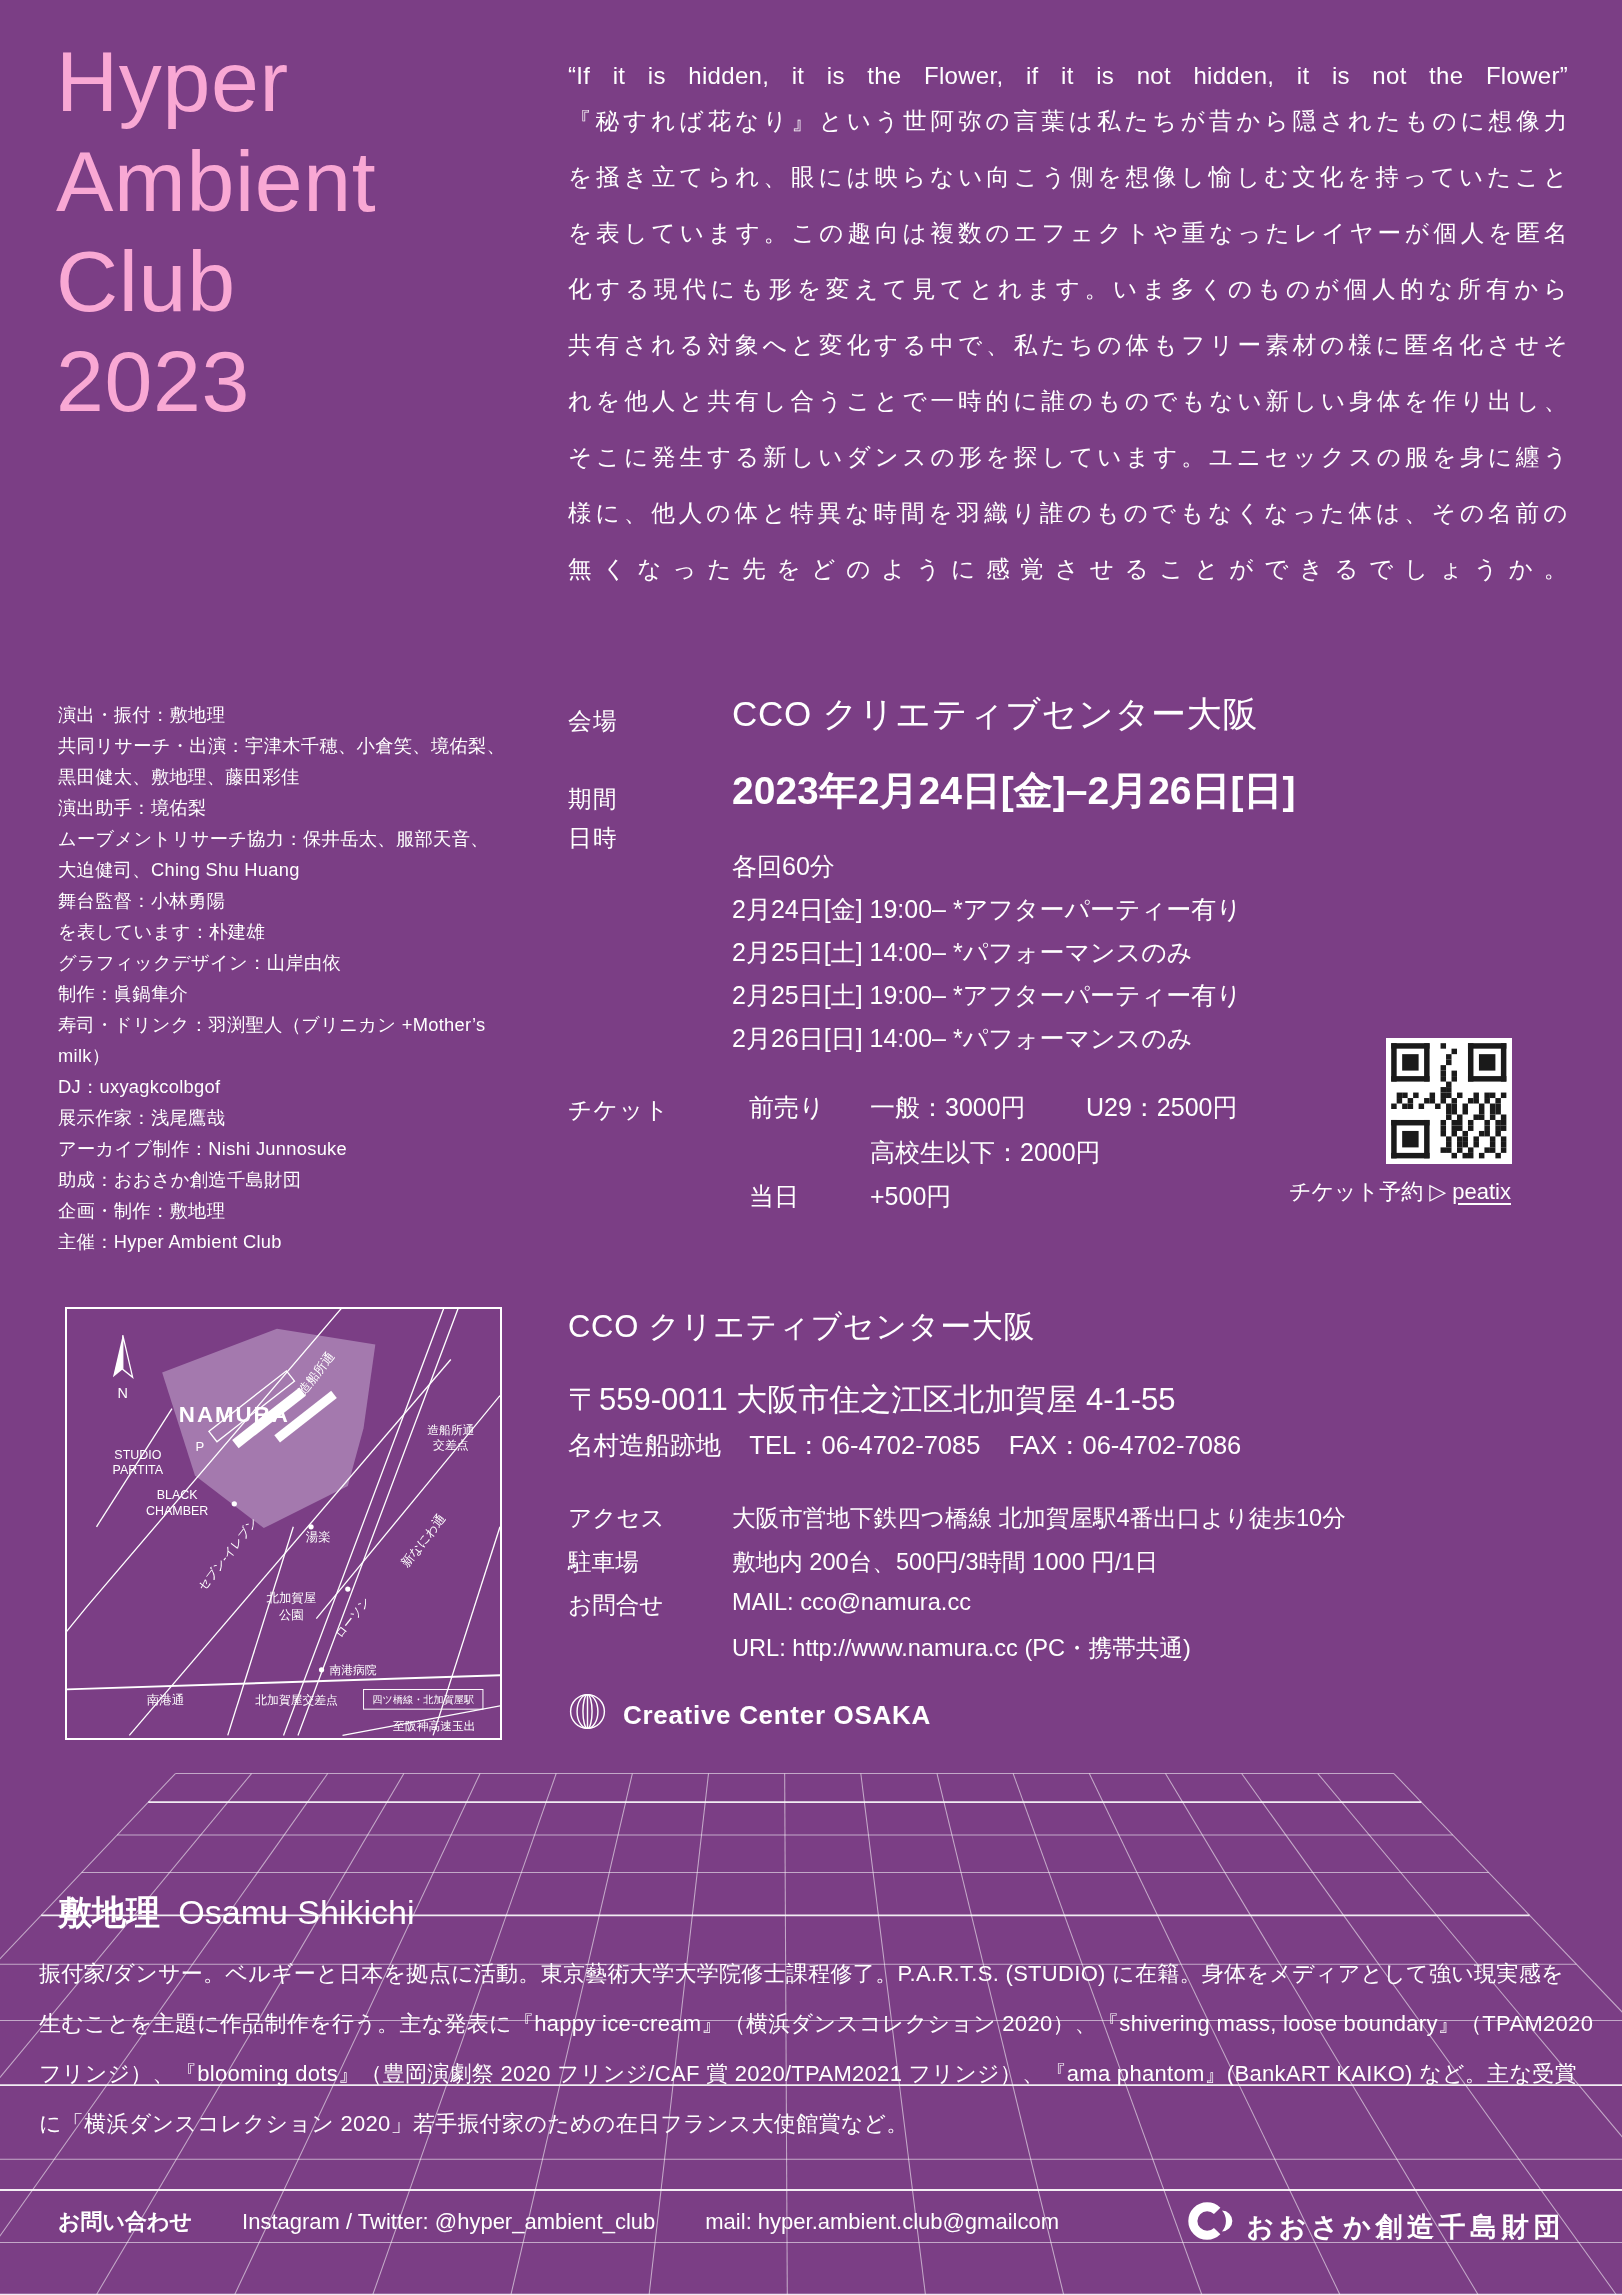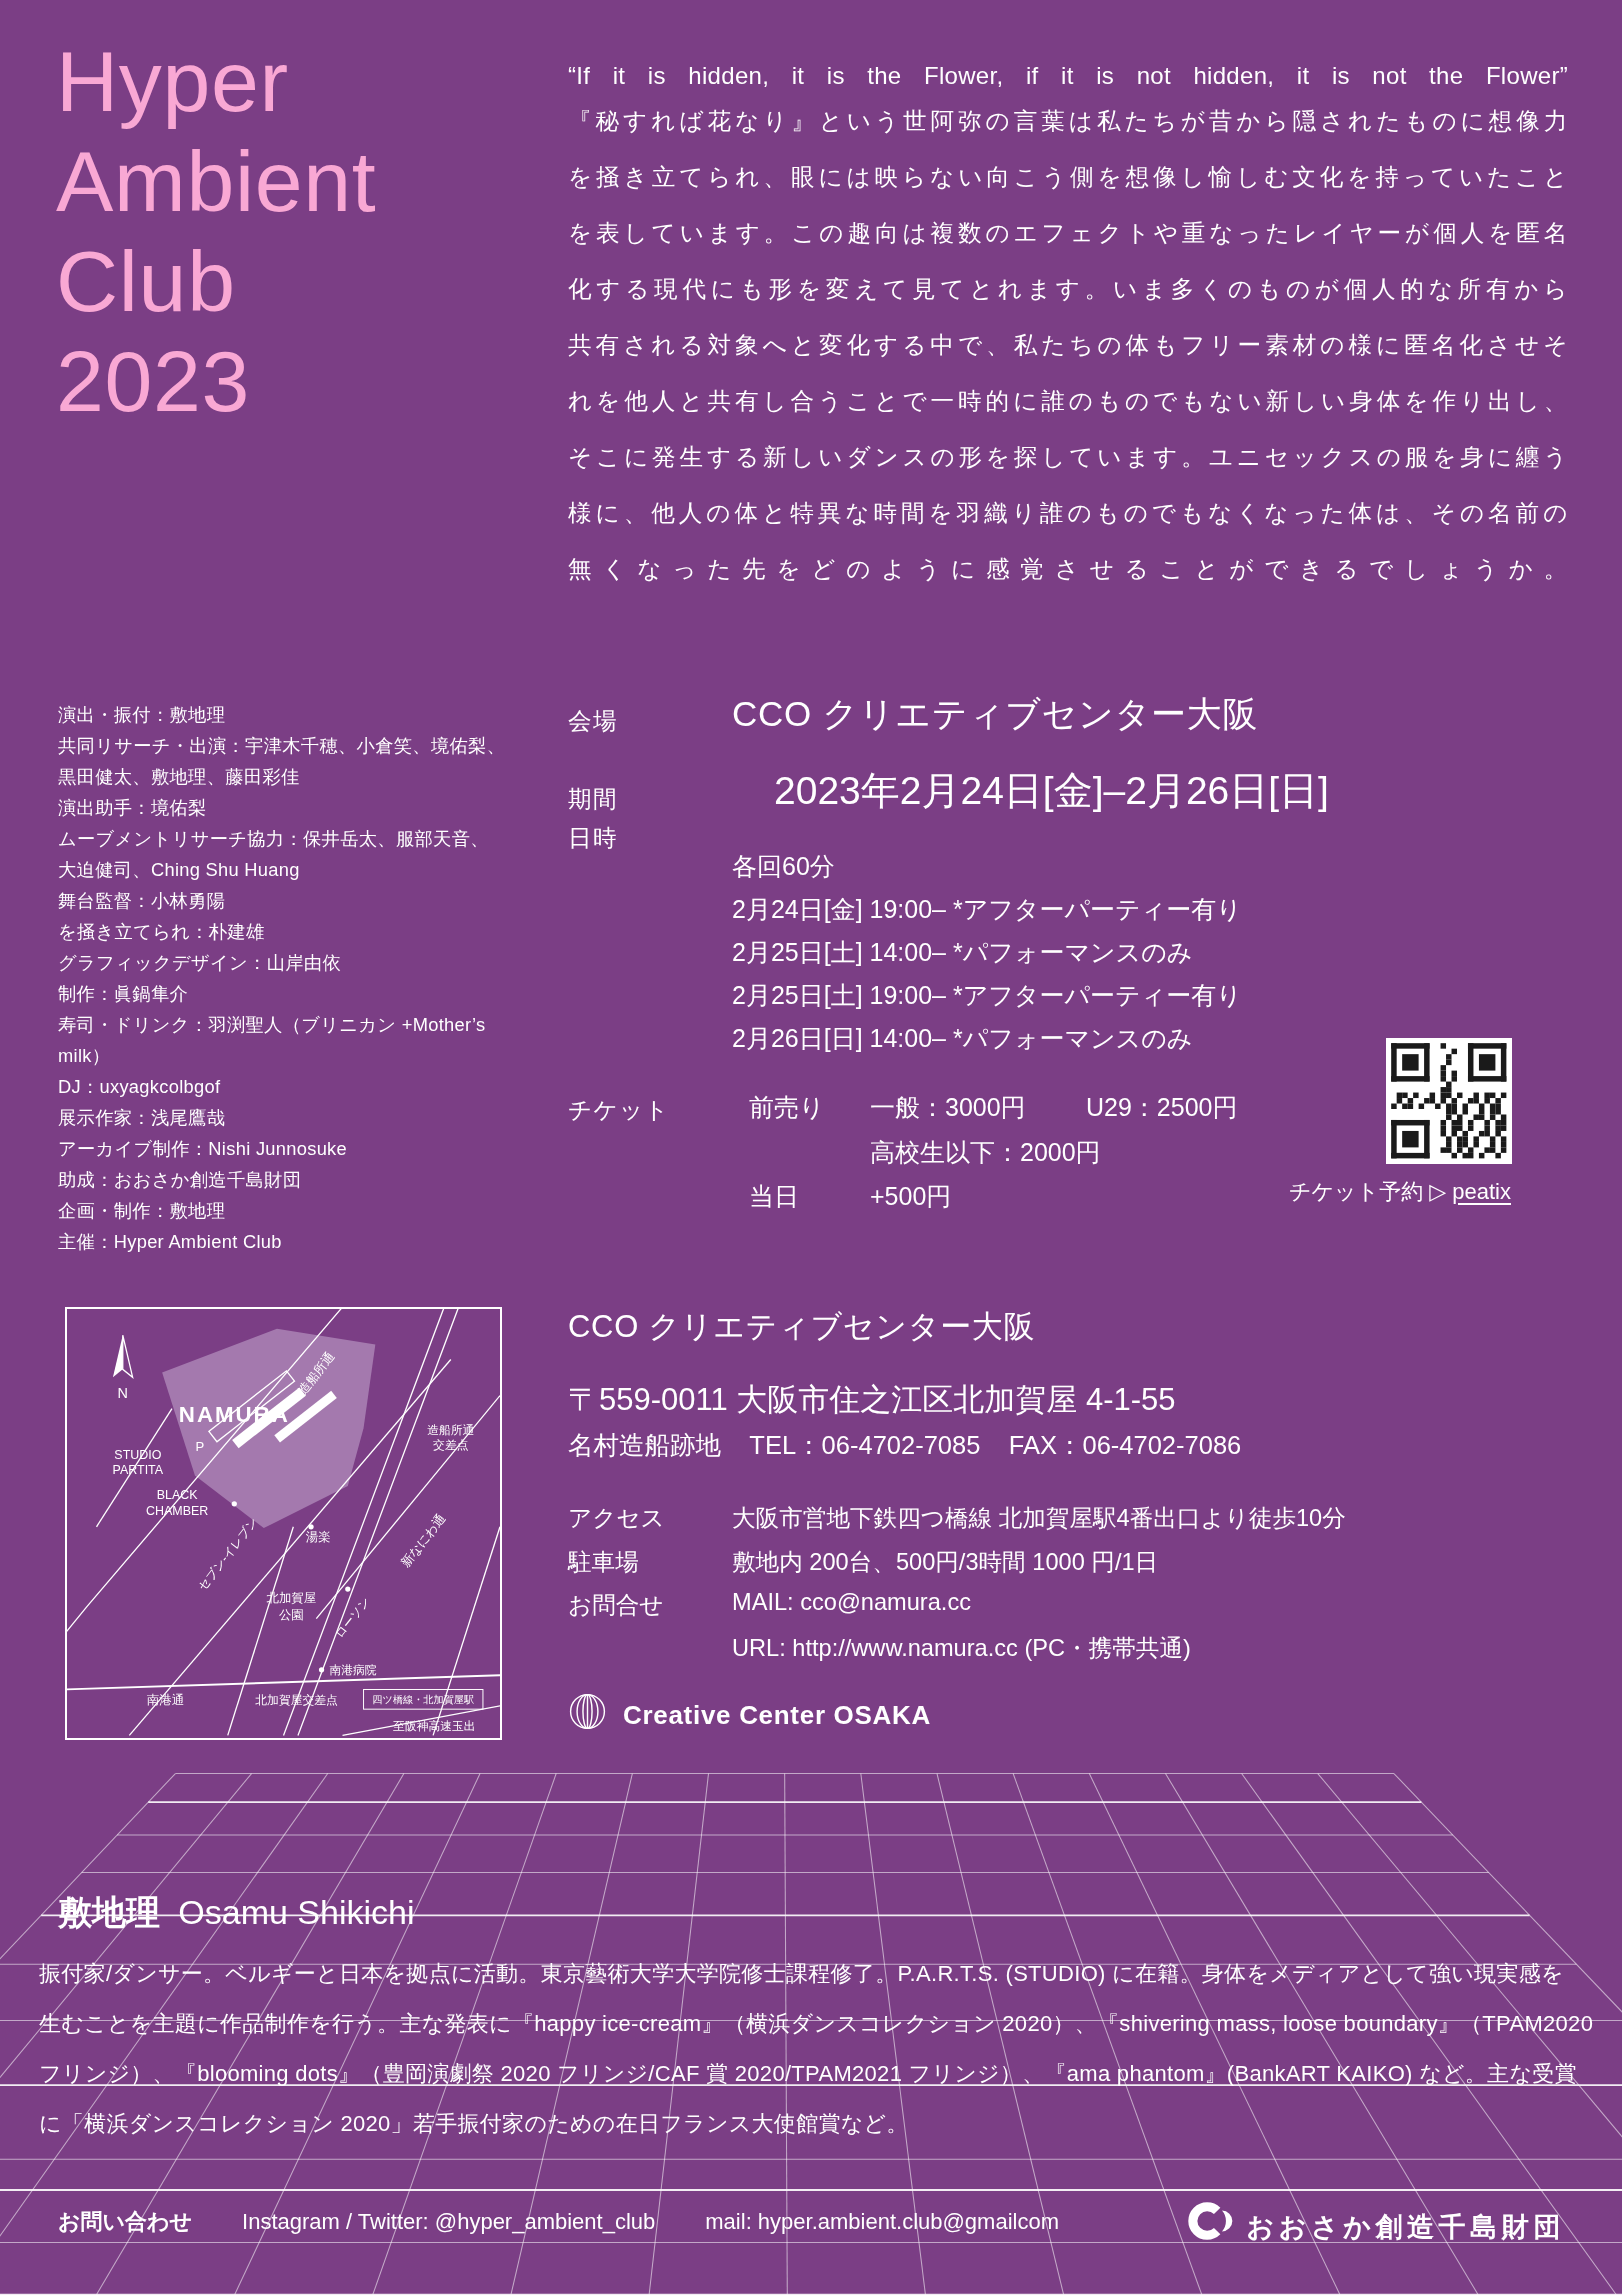--- a/index.html
+++ b/index.html
@@ -14,21 +14,21 @@
   
   .intro{left:568px;top:59px;width:1000px;}
   .intro-en{font-size:24px;line-height:34px;letter-spacing:0.3px;text-align:justify;text-align-last:justify;}
   .intro-jp{font-size:23.6px;line-height:56px;letter-spacing:0.7px;text-align:justify;text-align-last:justify;white-space:nowrap;}
   .intro-jp:first-of-type{margin-top:11.8px;}
   
   .credits{left:58px;top:699px;width:471px;font-size:18.3px;line-height:31px;letter-spacing:0.3px;}
   
   .lbl{font-size:23.6px;letter-spacing:1.3px;}
   .venue-value{left:732px;top:691px;font-size:35px;font-weight:500;letter-spacing:0.7px;}
-  .period-value{left:732px;top:764px;font-size:39px;font-weight:400;letter-spacing:0px;margin-left:42px;}
+  .period-value{left:732px;top:764px;font-size:39px;font-weight:700;letter-spacing:0px;}
   .sched{left:732px;top:845px;font-size:25px;line-height:43px;}
   .ticket-row{font-size:25px;}
   
   .qrbox{left:1386px;top:1038px;width:126px;height:126px;background:#fff;}
   .qr-caption{left:1243px;top:1177px;width:268px;font-size:22px;text-align:right;}
   .qr-caption .link{text-decoration:underline;text-underline-offset:3.9px;}
   
   .mapbox{left:65px;top:1307px;width:433px;height:429px;border:2px solid #fff;}
   .map-svg{width:100%;height:100%;display:block;}
   .map-svg text{fill:#fff;font-family:"Liberation Sans","DejaVu Sans",sans-serif;}
@@ -79,21 +79,21 @@
   </div>
 
   <div class="abs credits">
     <div>演出・振付：敷地理</div>
     <div>共同リサーチ・出演：宇津木千穂、小倉笑、境佑梨、</div>
     <div>黒田健太、敷地理、藤田彩佳</div>
     <div>演出助手：境佑梨</div>
     <div>ムーブメントリサーチ協力：保井岳太、服部天音、</div>
     <div>大迫健司、Ching Shu Huang</div>
     <div>舞台監督：小林勇陽</div>
-    <div>を掻き立てられ：朴建雄</div>
+    <div>を表しています：朴建雄</div>
     <div>グラフィックデザイン：山岸由依</div>
     <div>制作：眞鍋隼介</div>
     <div>寿司・ドリンク：羽渕聖人（ブリニカン +Mother’s milk）</div>
     <div>DJ：uxyagkcolbgof</div>
     <div>展示作家：浅尾鷹哉</div>
     <div>アーカイブ制作：Nishi Junnosuke</div>
     <div>助成：おおさか創造千島財団</div>
     <div>企画・制作：敷地理</div>
     <div>主催：Hyper Ambient Club</div>
   </div>

